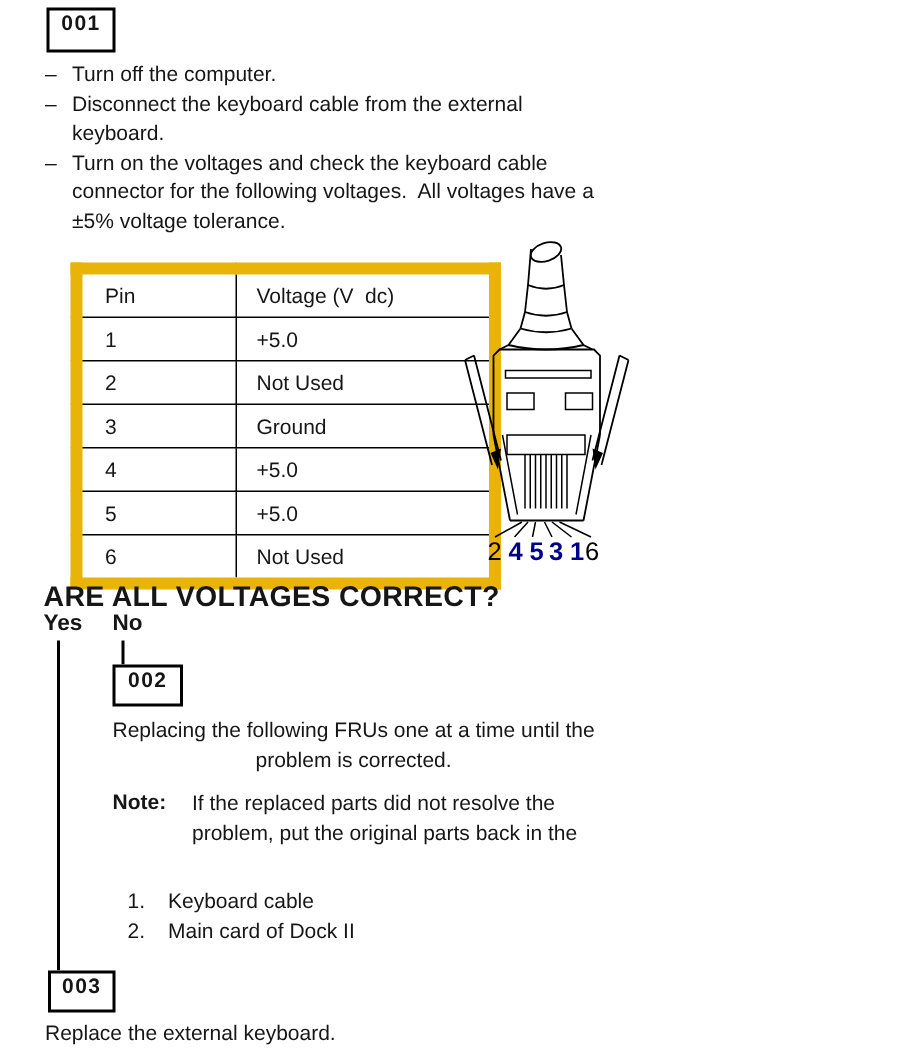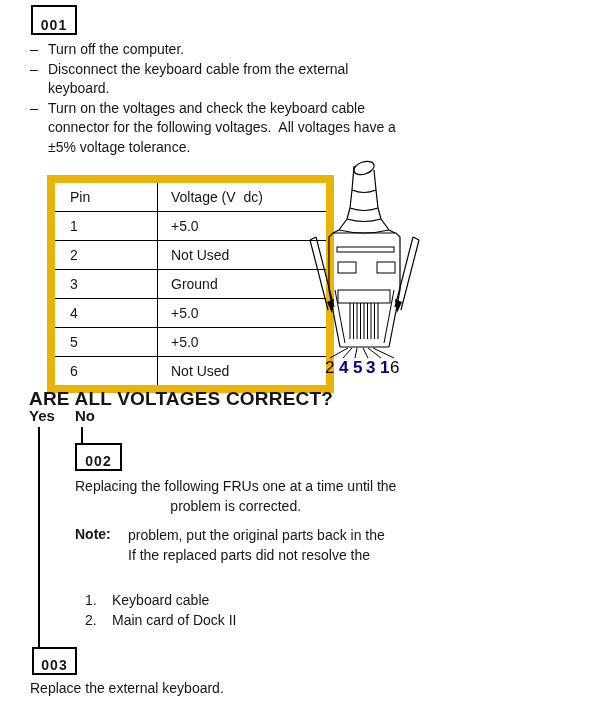--- a/index.html
+++ b/index.html
@@ -4,21 +4,21 @@
 <style>
   html,body{margin:0;padding:0;background:#ffffff;}
   #page{
     position:relative;width:616px;height:704px;background:#ffffff;
     font-family:"Liberation Sans",sans-serif;color:#161616;overflow:hidden;
   }
   .abs{position:absolute;}
   .line{white-space:pre;font-size:14px;line-height:19.5px;}
   .step-box{
     position:absolute;border:2px solid #000;background:#fff;
-    display:flex;align-items:flex-end;justify-content:center;
+    display:flex;align-items:flex-start;justify-content:center;
     font-weight:bold;font-size:14px;letter-spacing:1px;
   }
   
   #intro{position:absolute;left:30px;top:40px;width:470px;}
   .bullet{position:relative;padding-left:18px;}
   .bullet .dash{position:absolute;left:0;top:0;}
   
   #pin-table{
     position:absolute;left:47px;top:175px;border-collapse:collapse;
     border:8px solid #eab308;font-size:14px;
@@ -153,22 +153,22 @@
     <span>002</span>
   </div>
 
   <div id="fru-body">
     <div class="line">Replacing the following FRUs one at a time until the</div>
     <div class="line">problem is corrected.</div>
   </div>
 
   <div id="note-block">
     <span class="note-label">Note:</span>
+    <div class="line">If the replaced parts did not resolve the</div>
     <div class="line">problem, put the original parts back in the</div>
-    <div class="line">If the replaced parts did not resolve the</div>
   </div>
 
   <div id="fru-list">
     <div class="fru-item">
       <span class="fru-num">1.</span>
       <span class="line">Keyboard cable</span>
     </div>
     <div class="fru-item">
       <span class="fru-num">2.</span>
       <span class="line">Main card of Dock II</span>

